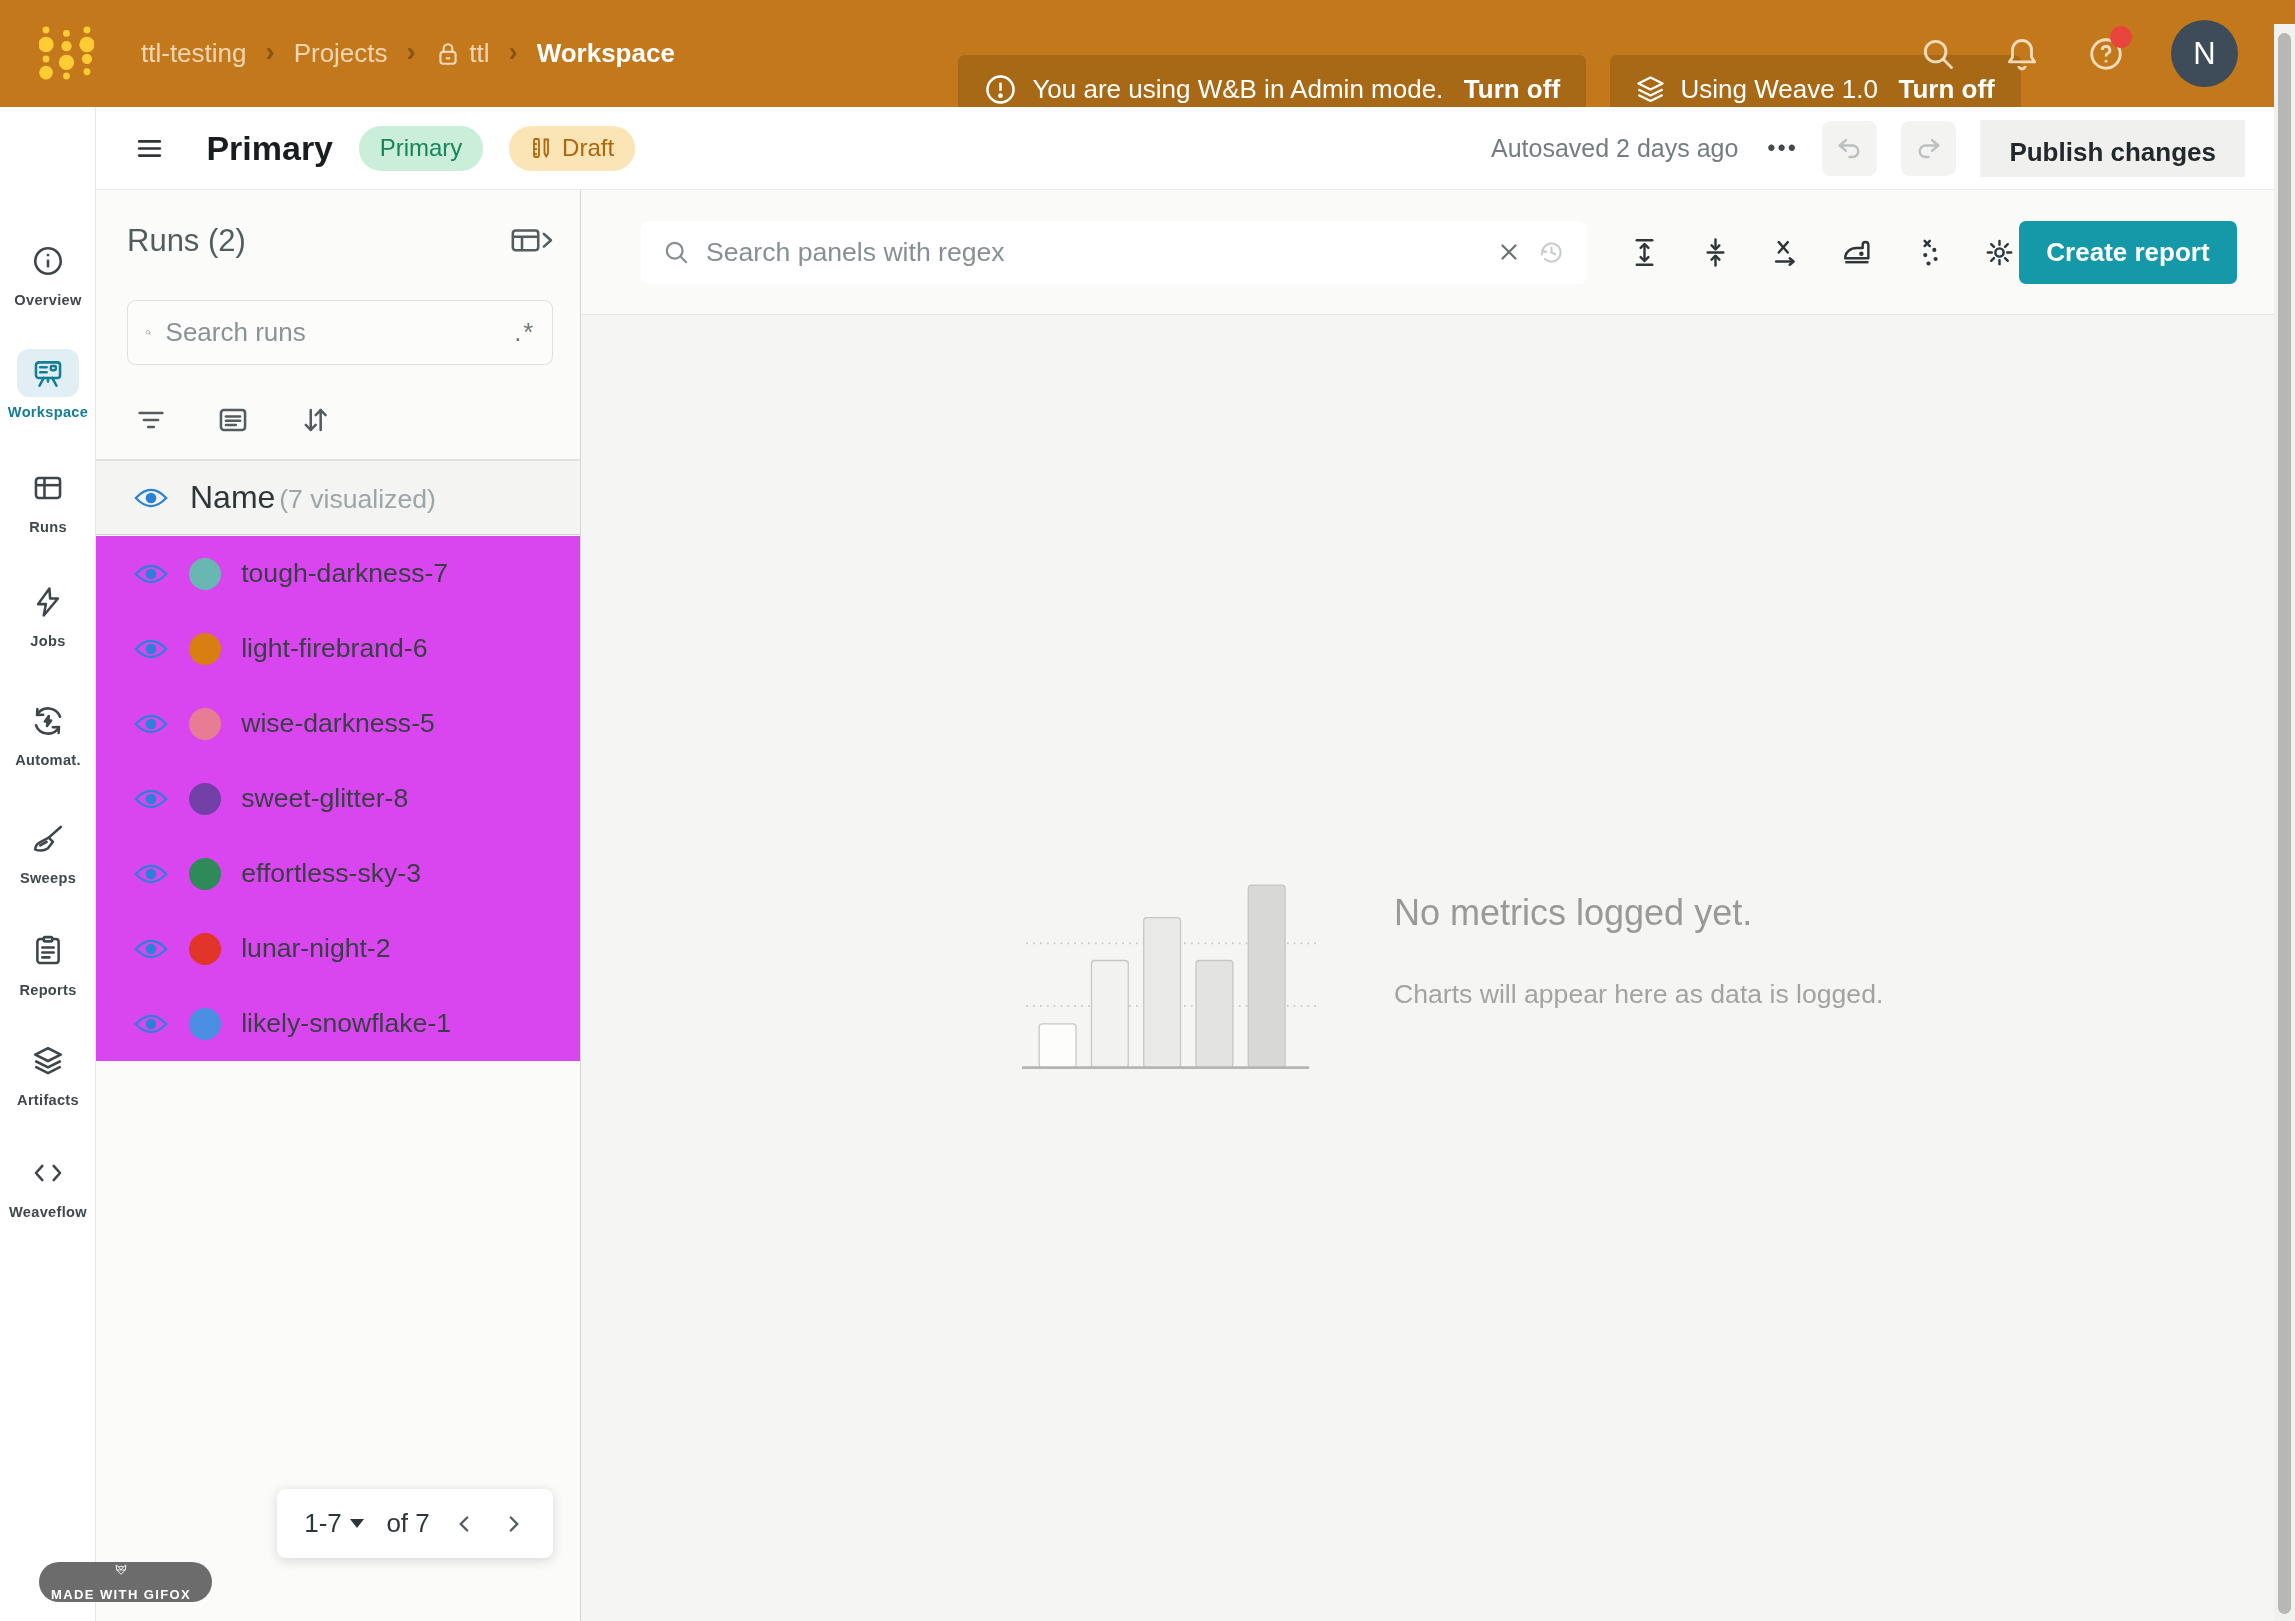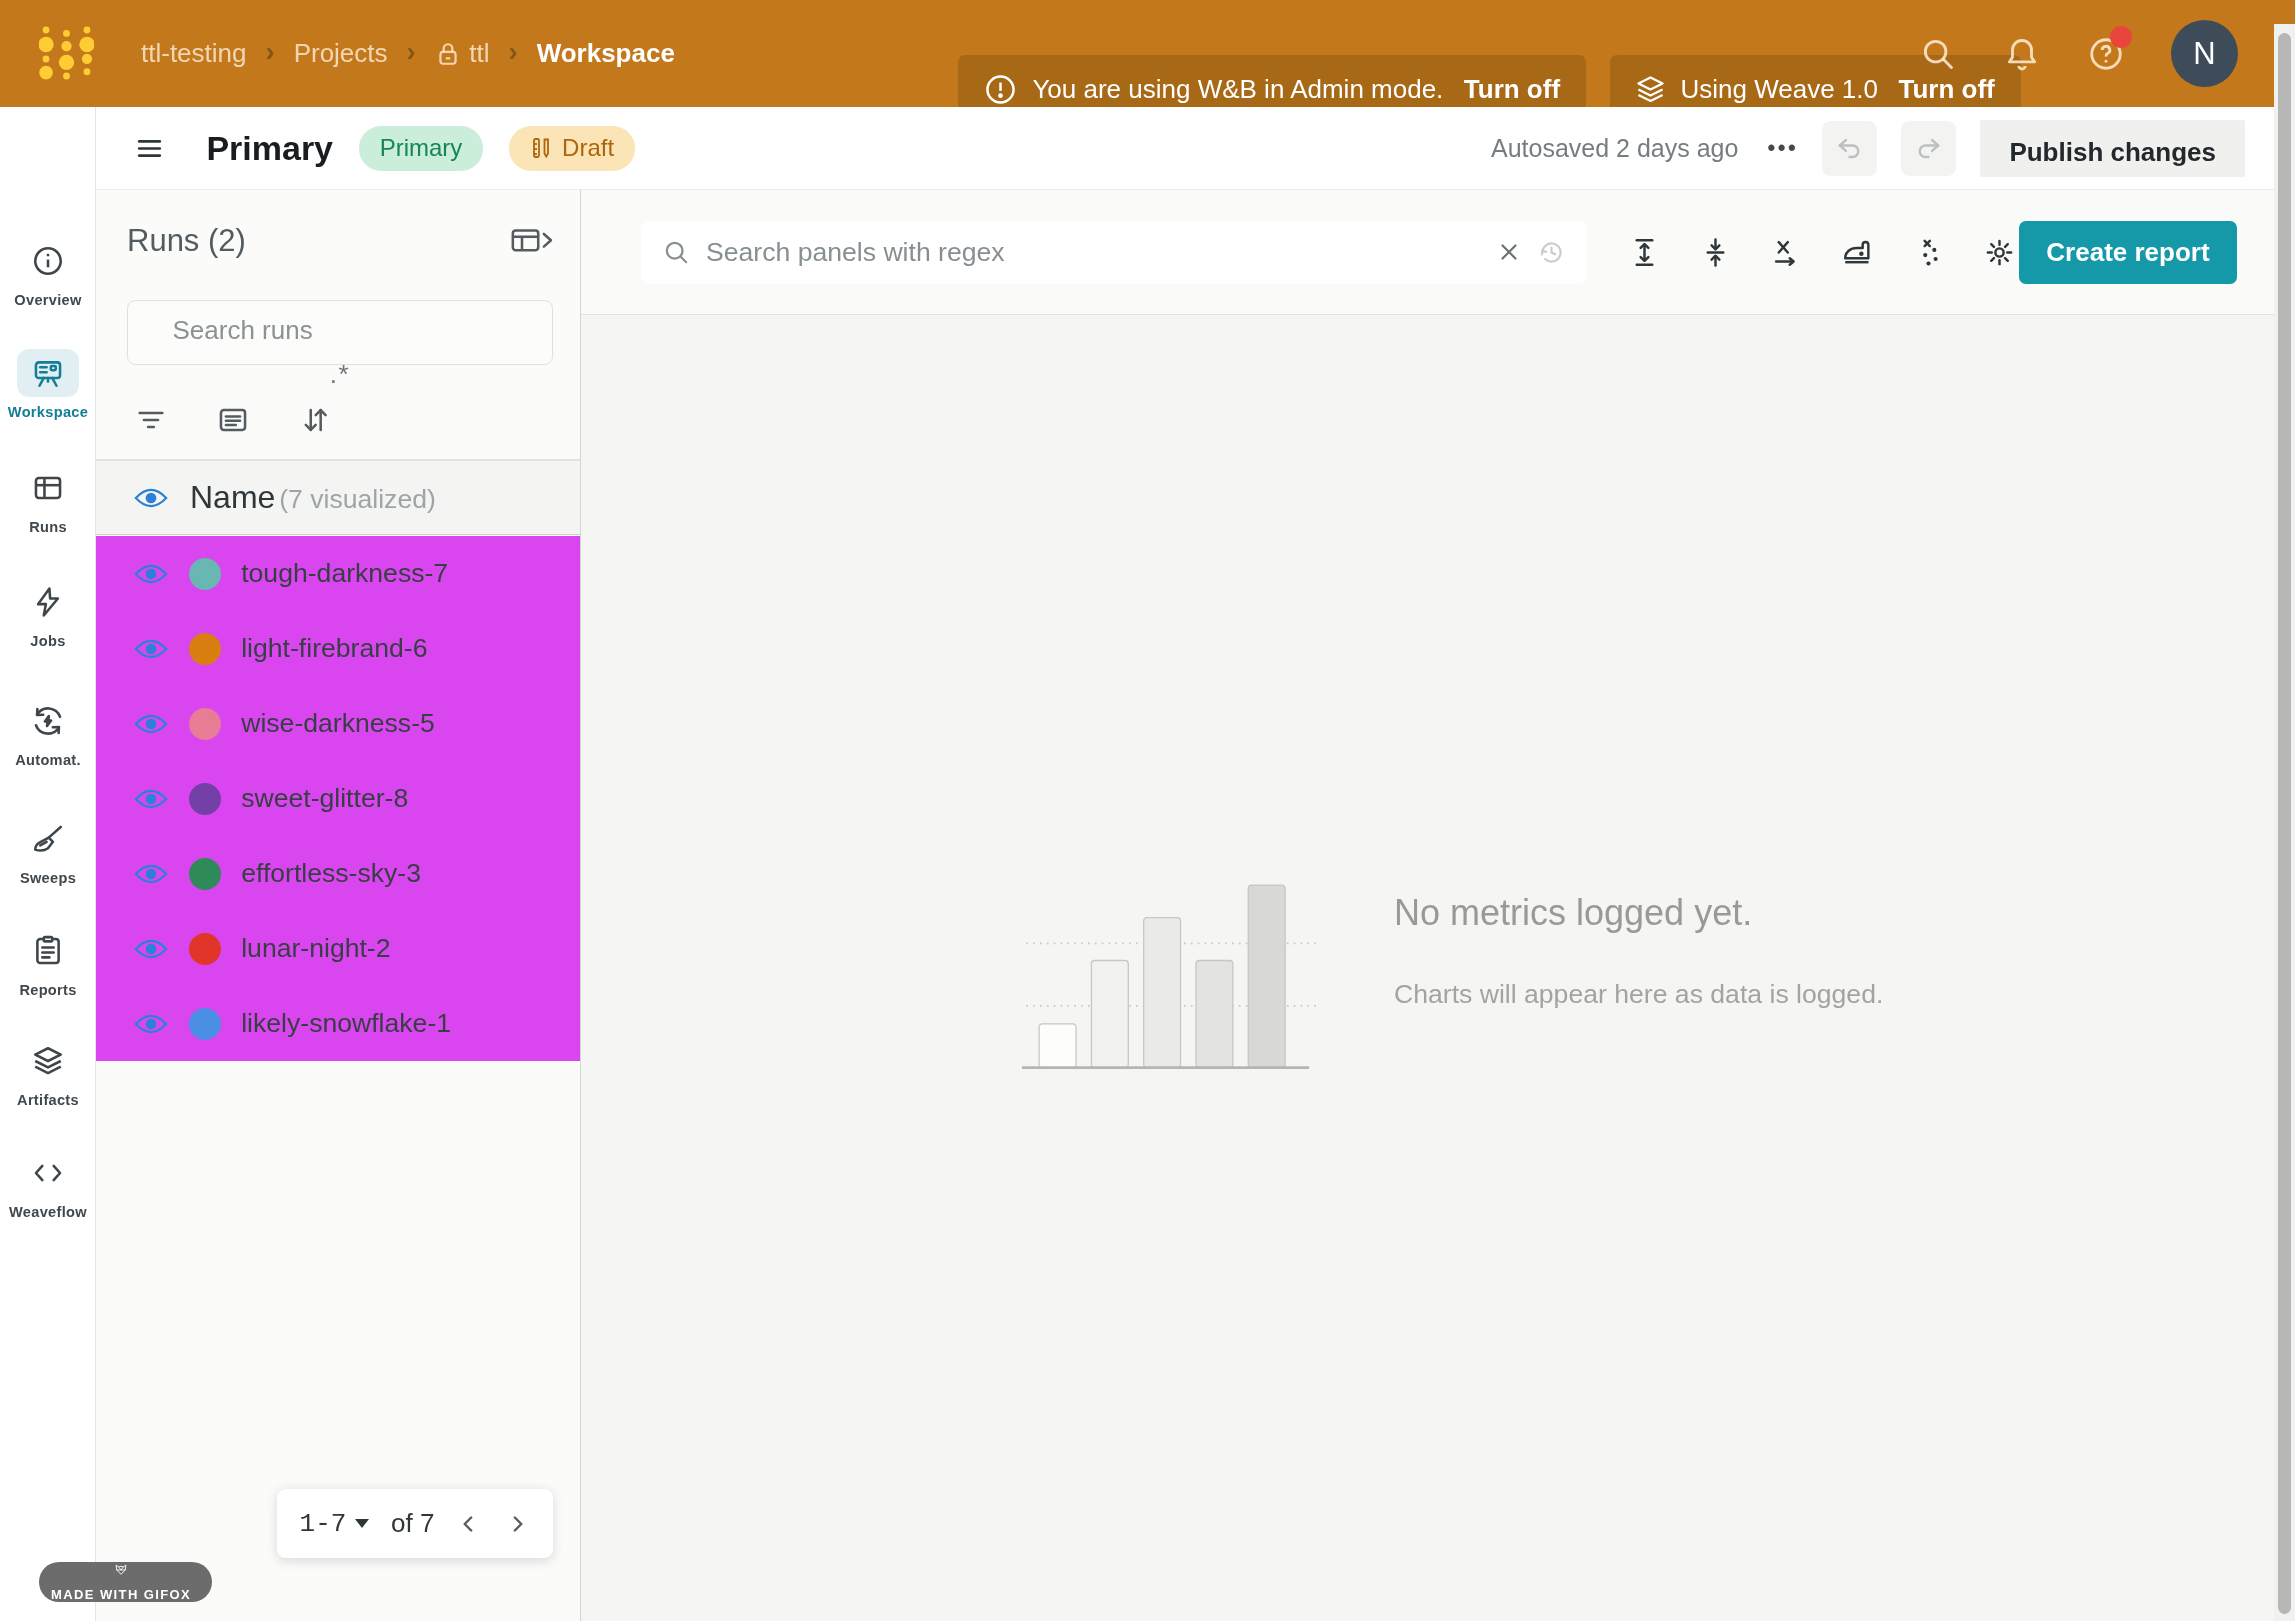--- a/index.html
+++ b/index.html
@@ -30,36 +30,36 @@
   .side-item { position:absolute; left:0; width:96px; display:flex; flex-direction:column; align-items:center; gap:6.9px; color:#3E464B; cursor:pointer; }
   .side-item .lbl { font-size:14.6px; font-weight:600; letter-spacing:0.3px; color:#40484D; }
   .side-item.active .lbl, .side-item.active { color:#147E96; }
   .side-item.active .iconwrap { background:#E1EFF5; border-radius:12px; padding:6.9px 13.7px; }
   .iconwrap { padding:6.9px 13.7px; }
 
   
   .runs-panel { position:absolute; left:96px; top:190px; width:485px; height:1431px; background:#FBFBFA; border-right:1.7px solid #D5D5D3; }
   .runs-title-row { position:absolute; left:31px; right:22px; top:33px; display:flex; align-items:center; justify-content:space-between; }
   .runs-title { font-size:31px; color:#545C60; }
-  .runs-search { position:absolute; left:31px; top:110px; width:426px; height:65px; background:#FCFCFB; border:1.7px solid #DFDFDD; border-radius:8.6px; display:flex; align-items:center; padding:0 17px; gap:13.7px;flex-direction:column; }
+  .runs-search { position:absolute; left:31px; top:110px; width:426px; height:65px; background:#FCFCFB; border:1.7px solid #DFDFDD; border-radius:8.6px; display:flex; align-items:center; padding:0 17px; gap:13.7px; }
   .runs-search input { border:none; outline:none; background:transparent; flex:1; font-size:26px; color:#3A4246; font-family:inherit; }
   .runs-search input::placeholder { color:#8A9296; }
   .regex-btn { font-size:26px; color:#6E767A; letter-spacing:1.7px; cursor:pointer; }
   .runs-filters { position:absolute; left:38px; top:213px; display:flex; gap:48px; color:#545C60; }
   .runs-filters .fbtn { cursor:pointer; }
   .runs-divider { position:absolute; left:0; right:0; top:269px; height:1.7px; background:#E2E2E0; }
   .name-header { position:absolute; left:0; right:0; top:271px; height:74px; background:#F4F4F2; border-bottom:1.7px solid #D1D1CF; display:flex; align-items:center; padding-left:38px; gap:22px; }
   .name-header .nm { font-size:32px; color:#2F363A; }
   .name-header .cnt { font-size:26.6px; color:#9DA5A9; }
   .run-rows { position:absolute; left:0; right:0; top:346px; background:#d946ef; }
   .run-row { height:75px; display:flex; align-items:center; padding-left:38px; gap:20.6px; cursor:pointer; }
   .run-dot { width:32px; height:32px; border-radius:50%; flex:0 0 auto; }
   .run-name { font-size:26.6px; color:#383F44; }
   .pagination { position:absolute; left:181px; top:1299px; width:276px; height:69px; background:#fff; border-radius:8.6px; box-shadow:0 2.6px 12px rgba(0,0,0,0.14); display:flex; align-items:center; justify-content:center; gap:22px; font-size:26px; color:#2F363A; }
-  .pg-range { display:flex; align-items:center; gap:8.6px; cursor:pointer;font-family:Liberation Mono, monospace; }
+  .pg-range { display:flex; align-items:center; gap:8.6px; cursor:pointer; }
   .caret-down { width:0; height:0; border-left:7.7px solid transparent; border-right:7.7px solid transparent; border-top:9.4px solid #2F363A; }
   .pg-chev { color:#545C60; cursor:pointer; }
 
   
   .main-header { position:absolute; left:96px; top:107px; width:2199px; height:83px; background:#FFFFFF; border-bottom:0.9px solid #EBEBE9; display:flex; align-items:center; padding:0 50px 0 38px; gap:26px; }
   .hamburger { color:#2F363A; cursor:pointer; }
   .ws-title { font-size:34px; font-weight:700; color:#1A1D1F; margin-left:15.4px; }
   .pill { height:45px; border-radius:22px; display:inline-flex; align-items:center; padding:0 20.6px; font-size:24px; gap:8.6px; }
   .pill.green { background:#CBEEDB; color:#178558; }
   .pill.amber { background:#FBE5B6; color:#AE650C; }

